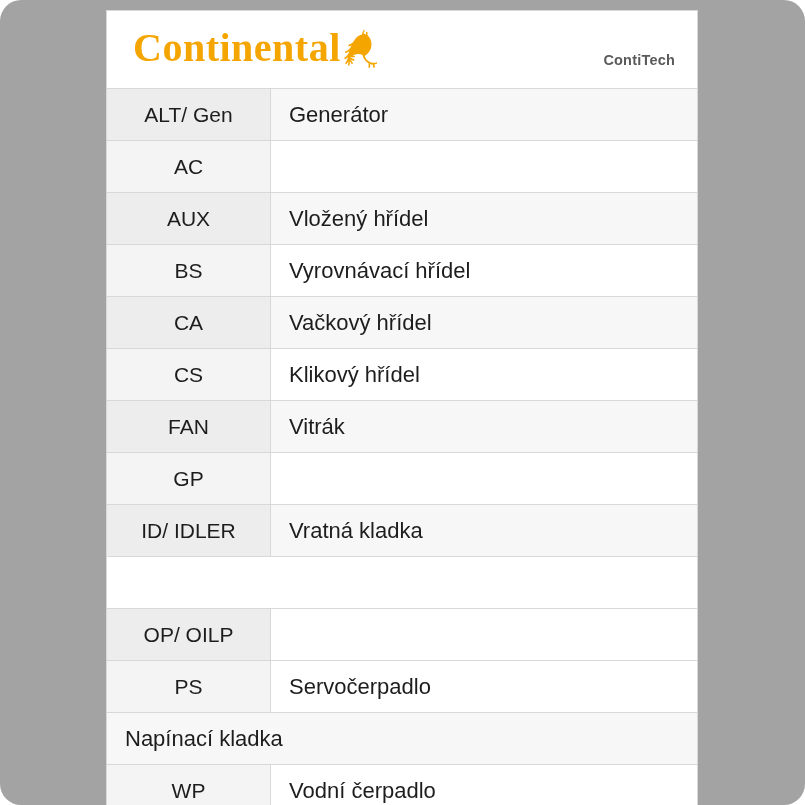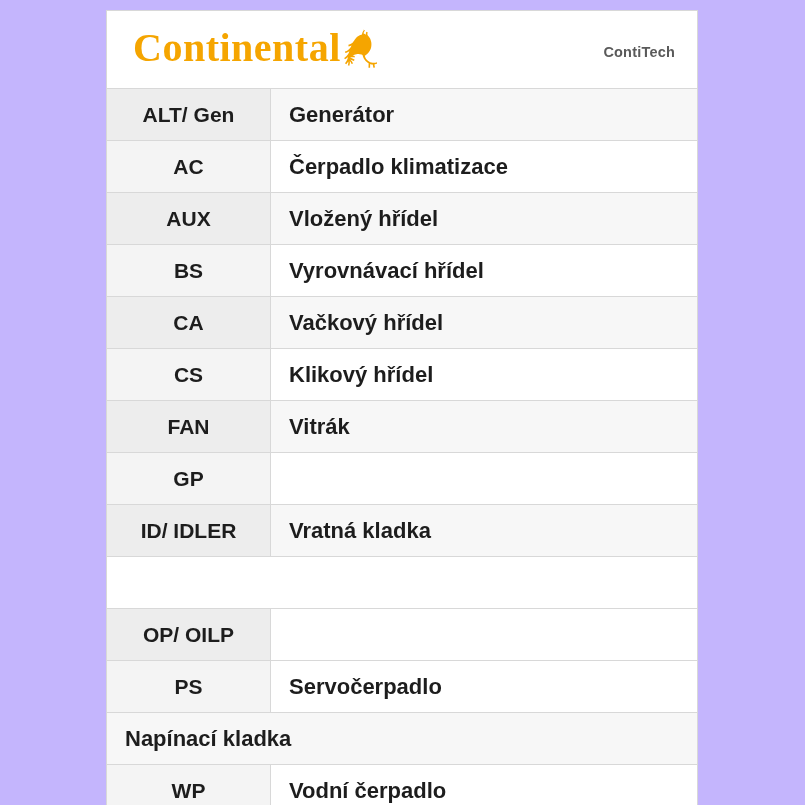--- a/index.html
+++ b/index.html
@@ -7,22 +7,23 @@
     padding: 0;
     width: 805px;
     height: 805px;
     background: #ffffff;
     font-family: "Liberation Sans", sans-serif;
   }
   #page {
     position: relative;
     width: 805px;
     height: 805px;
-    background: #c4b5fd;
+    background: #a3a3a3;
     overflow: hidden;
+    border-radius: 21px;
   }
   .sheet {
     position: absolute;
     left: 106px;
     top: 10px;
     width: 592px;
     background: #ffffff;
     border: 1px solid #d8d8d8;
     border-bottom: none;
     box-sizing: border-box;
@@ -51,35 +52,34 @@
     line-height: 42px;
     white-space: nowrap;
   }
   .logo-horse {
     margin-left: 2px;
     margin-top: 2px;
   }
   .brandmark {
     position: absolute;
     right: 22px;
-    top: 33px;
+    top: 41px;
     font-size: 14.5px;
     font-weight: bold;
     color: #5a5a5a;
     letter-spacing: 0.2px;
     white-space: nowrap;
   }
   
   .rows { }
   .row {
     display: flex;
     height: 52px;
     border-bottom: 1px solid #d8d8d8;
     box-sizing: border-box;
-    font-weight: bold;
   }
   .row:last-child { border-bottom: none; }
   .row.alt .cell-code { background: #ededed; }
   .row.alt .cell-desc { background: #f7f7f7; }
   .row.plain .cell-code { background: #f4f4f4; }
   .row.plain .cell-desc { background: #ffffff; }
   .cell-code {
     width: 164px;
     box-sizing: border-box;
     border-right: 1px solid #d8d8d8;
@@ -119,21 +119,20 @@
       <div class="brandmark">ContiTech</div>
     </div>
 
     <div class="rows">
       <div class="row alt">
         <div class="cell-code">ALT/ Gen</div>
         <div class="cell-desc">Generátor</div>
       </div>
       <div class="row plain">
         <div class="cell-code">AC</div>
-        <div class="cell-desc">Čerpadlo klimatizace</div>
       </div>
       <div class="row alt">
         <div class="cell-code">AUX</div>
         <div class="cell-desc">Vložený hřídel</div>
       </div>
       <div class="row plain">
         <div class="cell-code">BS</div>
         <div class="cell-desc">Vyrovnávací hřídel</div>
       </div>
       <div class="row alt">

